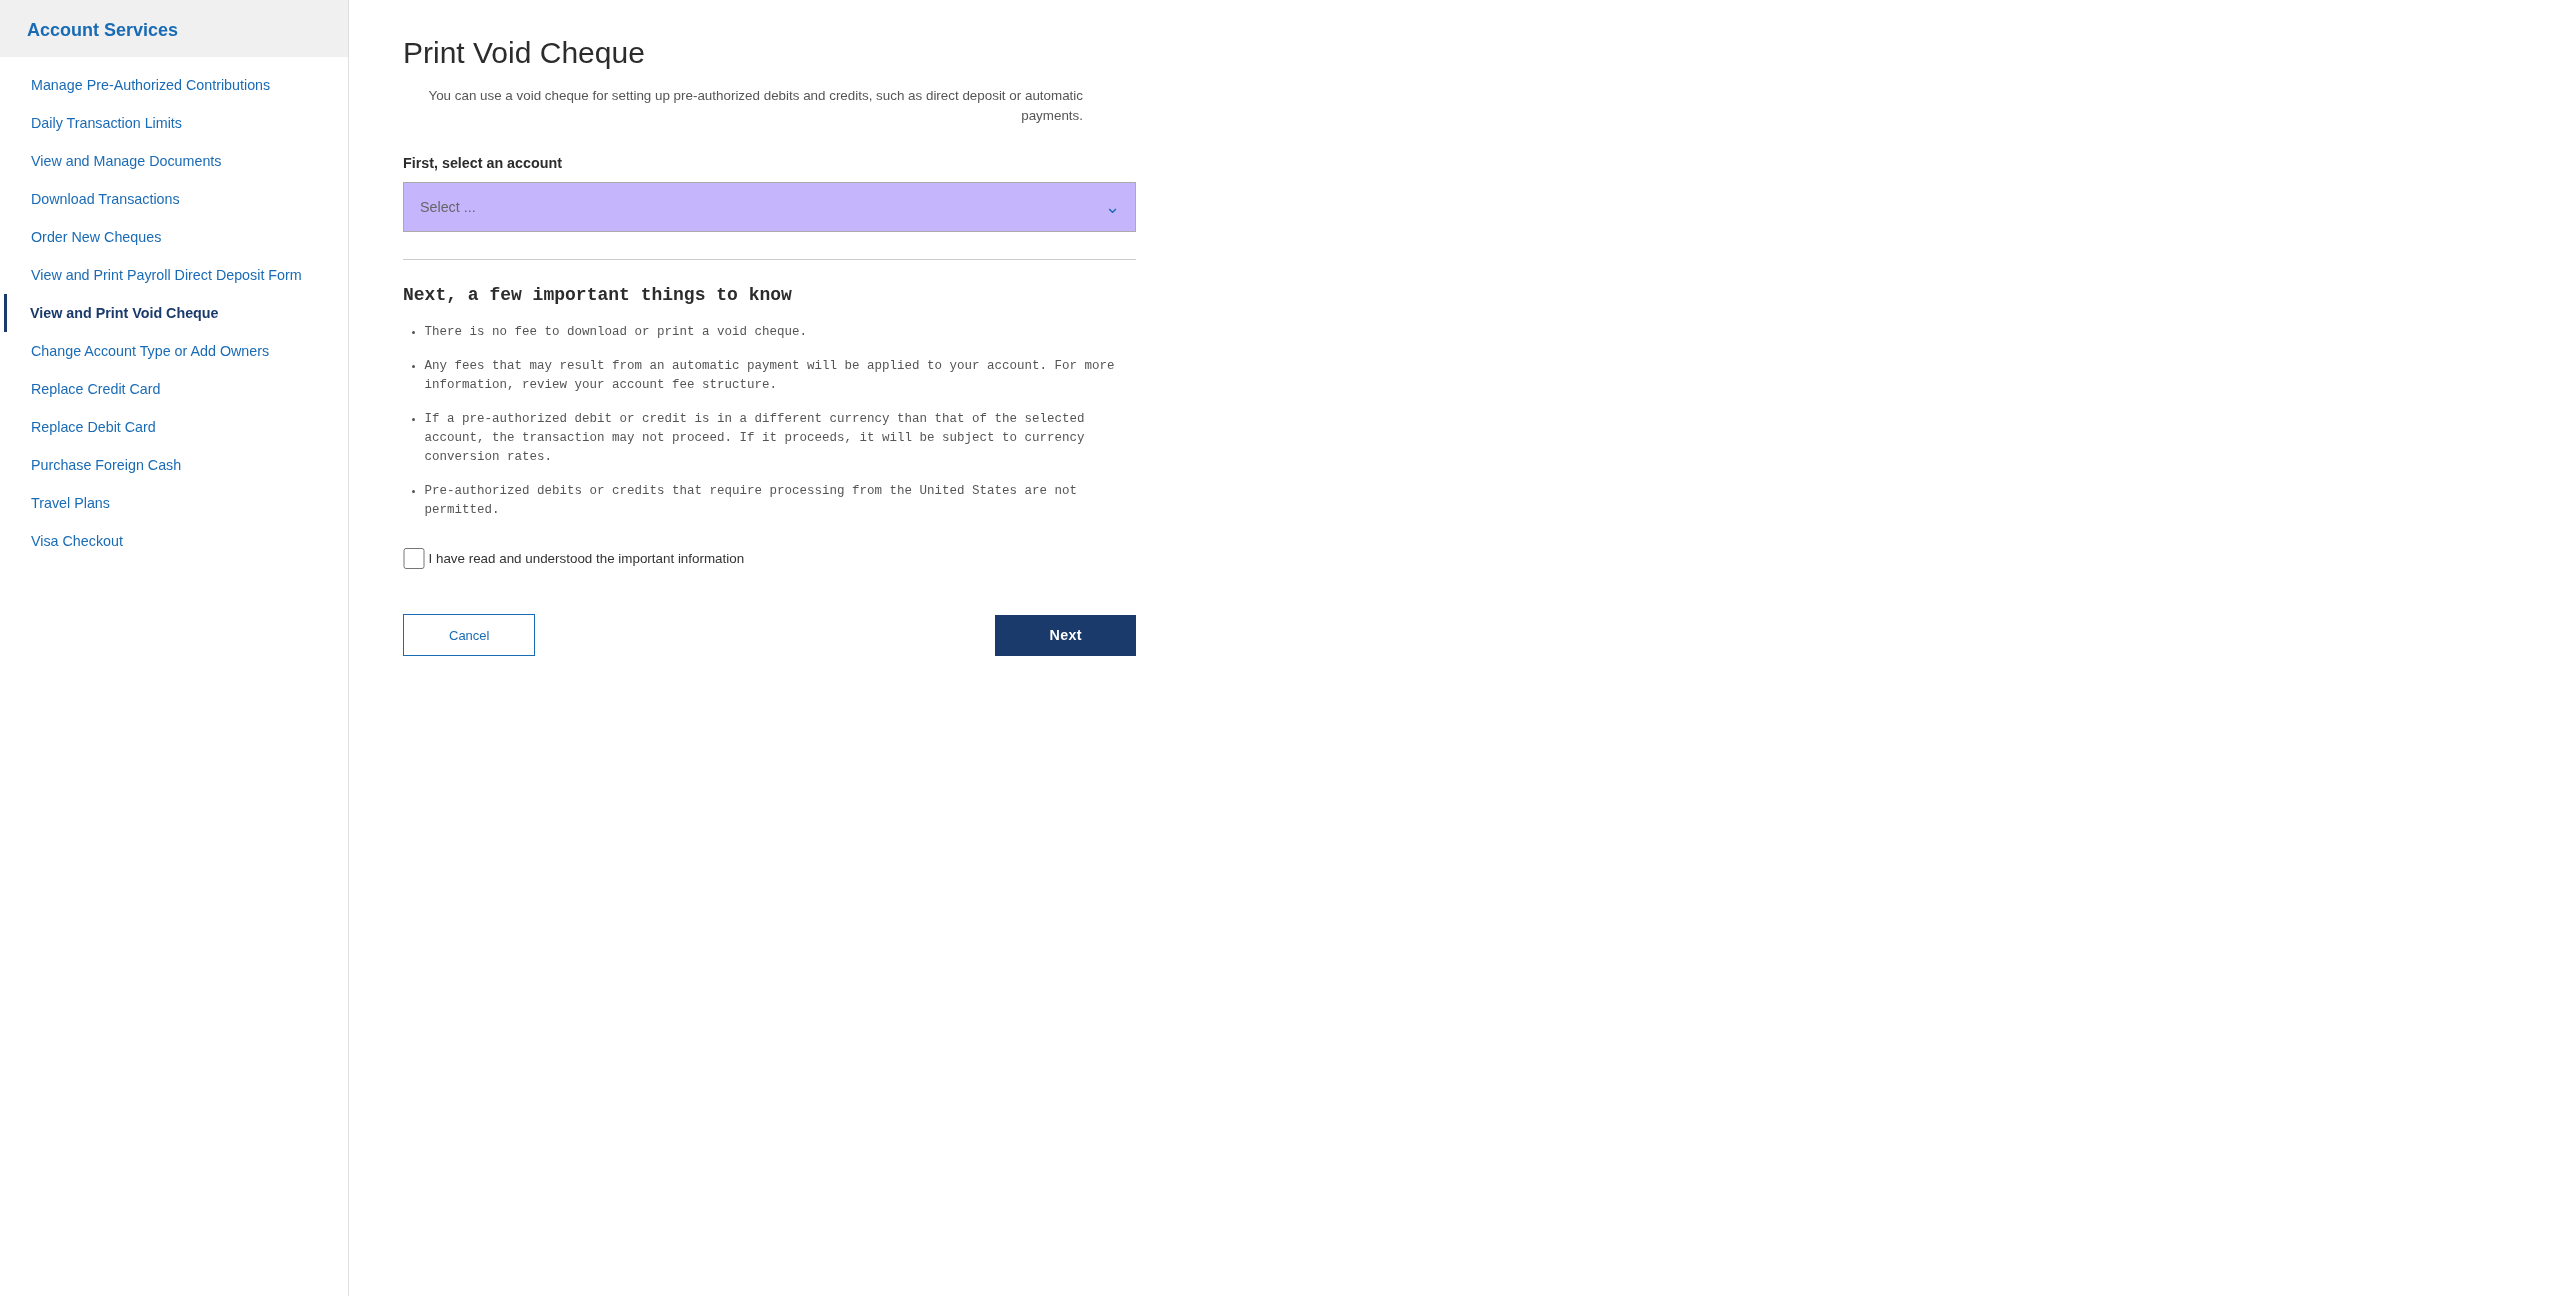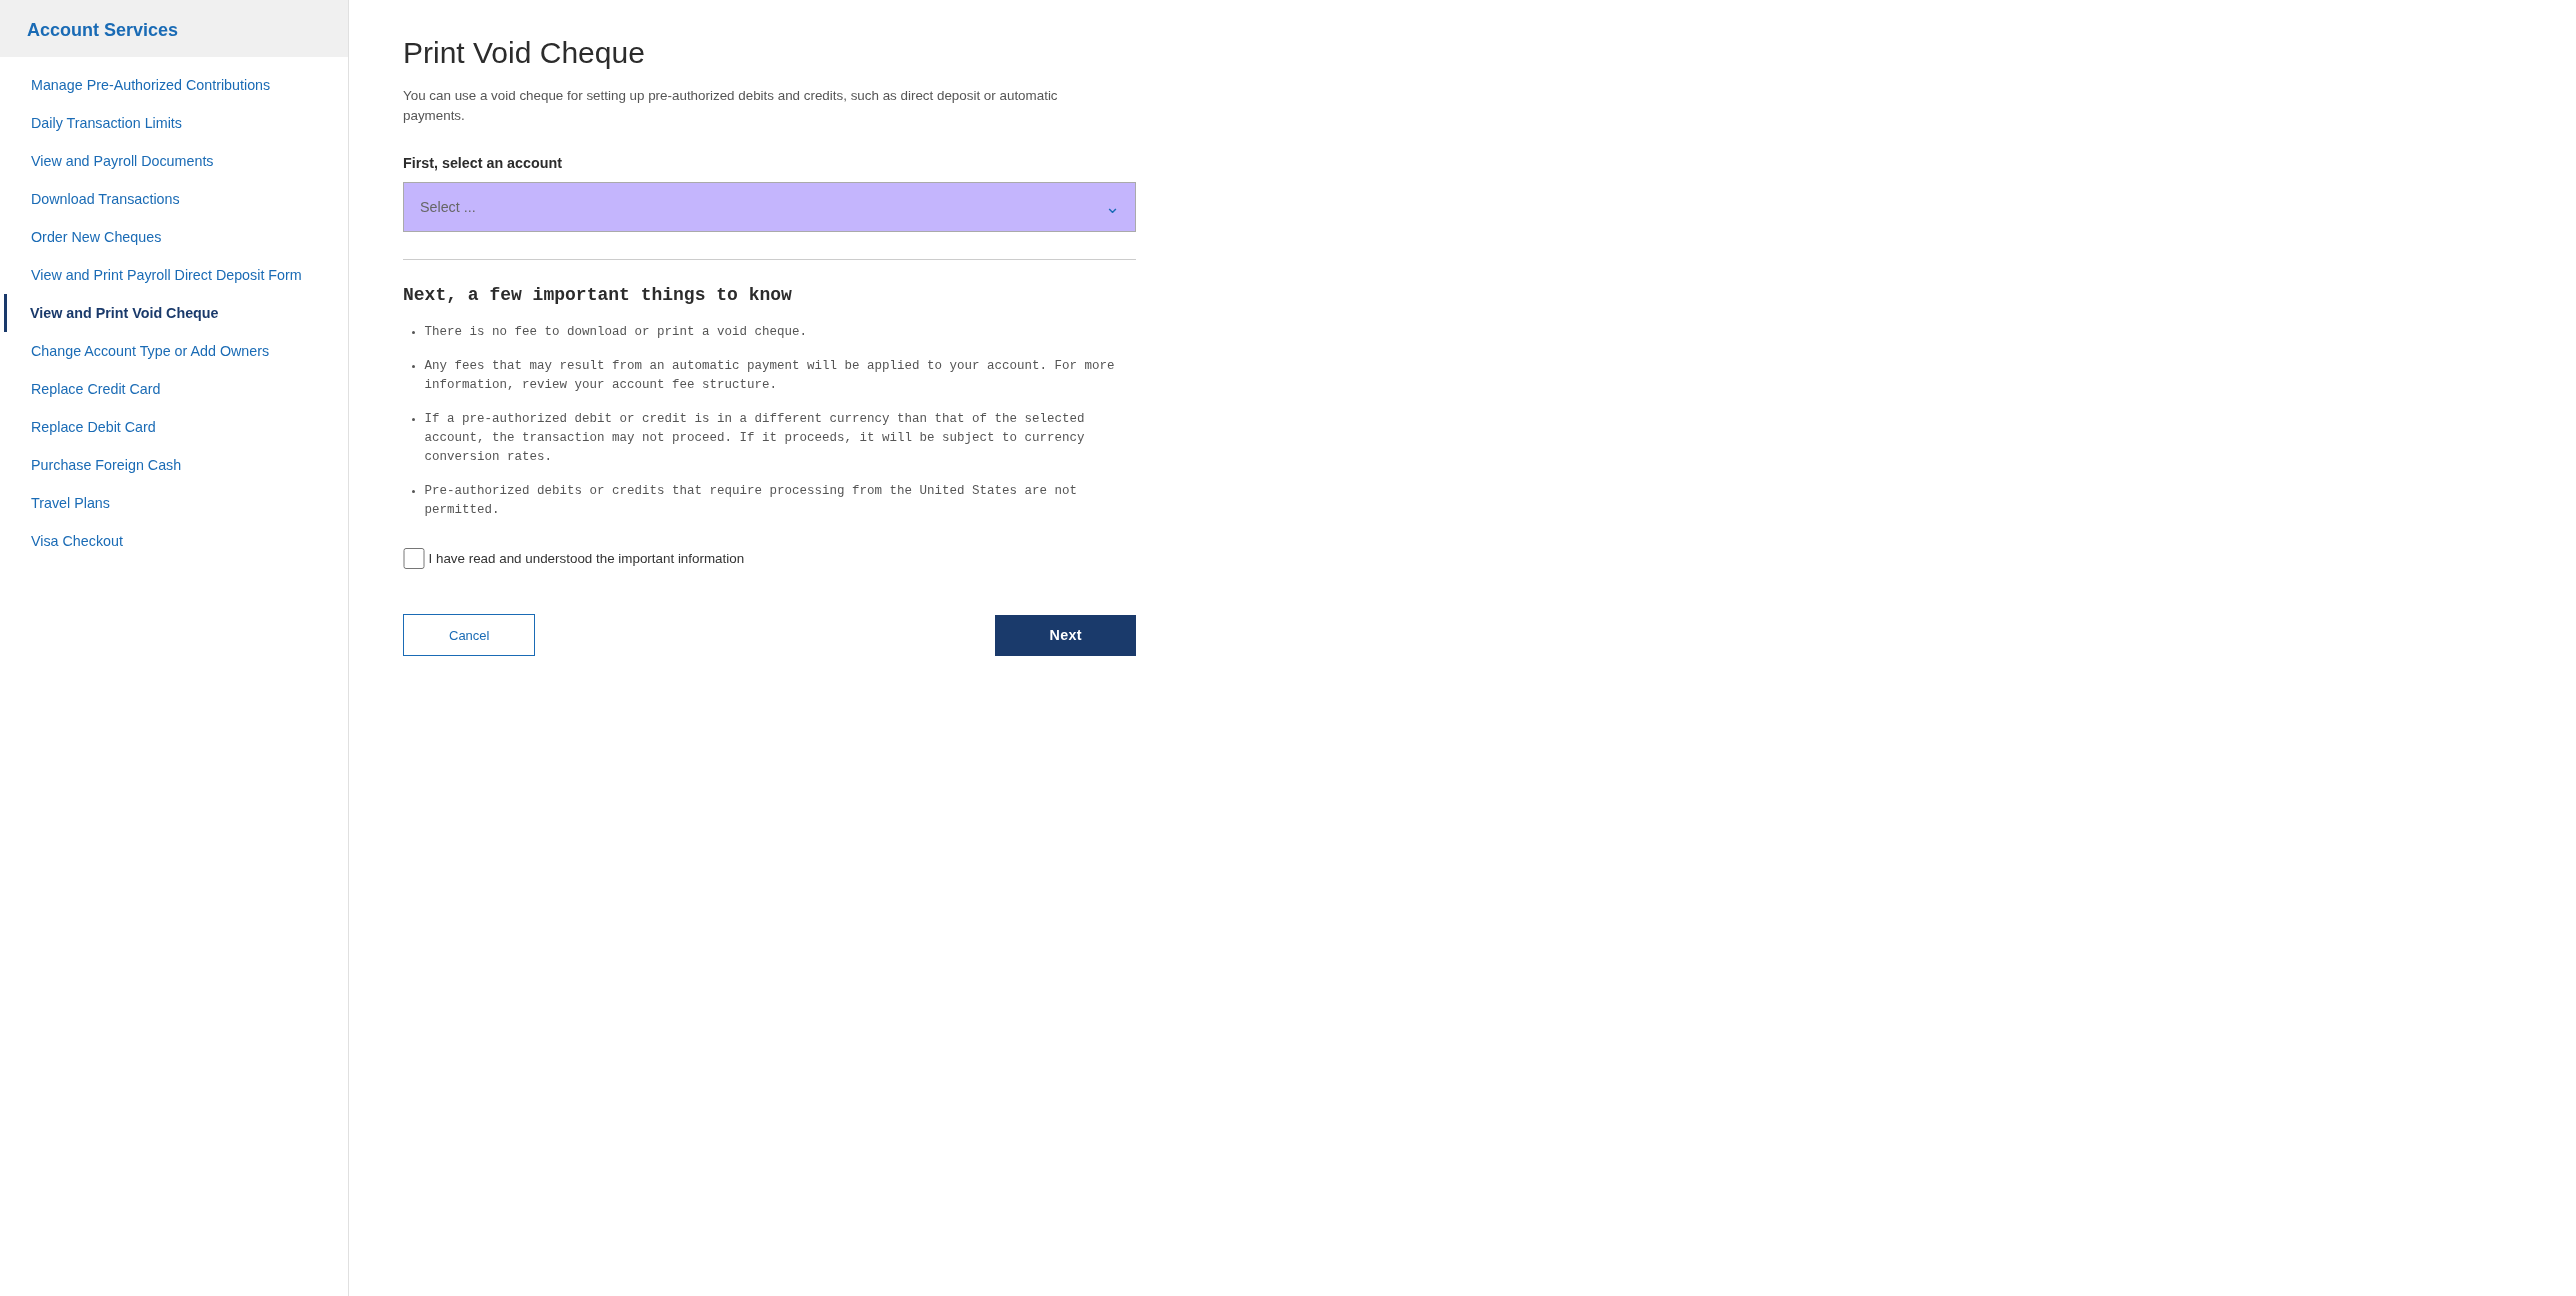--- a/index.html
+++ b/index.html
@@ -93,20 +93,21 @@
       color: #2c2c2c;
       margin-bottom: 16px;
     }
 
     .page-description {
       font-size: 13.4px;
       color: #555;
       margin-bottom: 29px;
       line-height: 1.5;
       max-width: 680px;
+      text-align: right;
     }
 
     .section-label-main {
       font-size: 14.3px;
       font-weight: bold;
       color: #2c2c2c;
       margin-bottom: 10.7px;
     }
 
     
@@ -236,21 +237,21 @@
 
     <ul class="sidebar-nav">
 
     <li>
           <a href="#">Manage Pre-Authorized Contributions</a>
         </li>
         <li>
           <a href="#">Daily Transaction Limits</a>
         </li>
         <li>
-          <a href="#">View and Payroll Documents</a>
+          <a href="#">View and Manage Documents</a>
         </li>
         <li>
           <a href="#">Download Transactions</a>
         </li>
         <li>
           <a href="#">Order New Cheques</a>
         </li>
         <li>
           <a href="#">View and Print Payroll Direct Deposit Form</a>
         </li>

